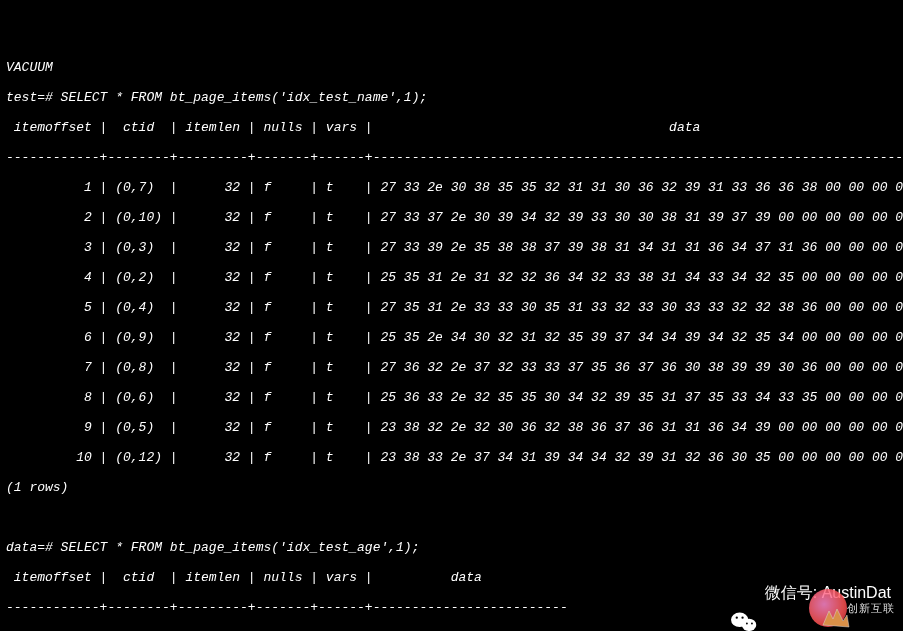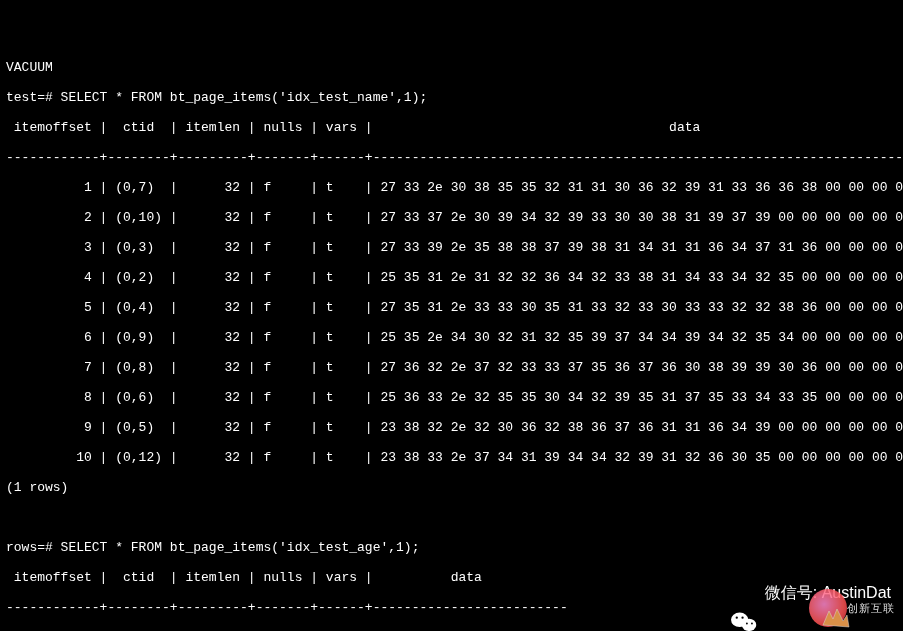--- a/index.html
+++ b/index.html
@@ -9,21 +9,21 @@
       font-family: Consolas, 'Courier New', monospace;
       font-size: 13px;
       line-height: 15px;
       white-space: pre;
       padding: 0 6px;
       width: 903px;
       height: 631px;
       overflow: hidden;
       position: relative;
     }
-    .term { display: block; }
+    .term { display: block; font-style: italic; }
     .watermark-group {
       position: absolute;
       right: 12px;
       bottom: 28px;
       display: flex;
       align-items: center;
       gap: 8px;
     }
     .wechat-icon {
       width: 26px; height: 22px; position: relative;
@@ -62,21 +62,21 @@
 <span class="term">          3 | (0,3)  |      32 | f     | t    | 27 33 39 2e 35 38 38 37 39 38 31 34 31 31 36 34 37 31 36 00 00 00 00 00</span>
 <span class="term">          4 | (0,2)  |      32 | f     | t    | 25 35 31 2e 31 32 32 36 34 32 33 38 31 34 33 34 32 35 00 00 00 00 00 00</span>
 <span class="term">          5 | (0,4)  |      32 | f     | t    | 27 35 31 2e 33 33 30 35 31 33 32 33 30 33 33 32 32 38 36 00 00 00 00 00</span>
 <span class="term">          6 | (0,9)  |      32 | f     | t    | 25 35 2e 34 30 32 31 32 35 39 37 34 34 39 34 32 35 34 00 00 00 00 00 00</span>
 <span class="term">          7 | (0,8)  |      32 | f     | t    | 27 36 32 2e 37 32 33 33 37 35 36 37 36 30 38 39 39 30 36 00 00 00 00 00</span>
 <span class="term">          8 | (0,6)  |      32 | f     | t    | 25 36 33 2e 32 35 35 30 34 32 39 35 31 37 35 33 34 33 35 00 00 00 00 00</span>
 <span class="term">          9 | (0,5)  |      32 | f     | t    | 23 38 32 2e 32 30 36 32 38 36 37 36 31 31 36 34 39 00 00 00 00 00 00 00</span>
 <span class="term">         10 | (0,12) |      32 | f     | t    | 23 38 33 2e 37 34 31 39 34 34 32 39 31 32 36 30 35 00 00 00 00 00 00 00</span>
 <span class="term">(1 rows)</span>
 <span class="term"> </span>
-<span class="term">rows=# SELECT * FROM bt_page_items('idx_test_age',1);</span>
+<span class="term">data=# SELECT * FROM bt_page_items('idx_test_age',1);</span>
 <span class="term"> itemoffset |  ctid  | itemlen | nulls | vars |          data           </span>
 <span class="term">------------+--------+---------+-------+------+-------------------------</span>
 <span class="term">          1 | (0,4)  |      16 | f     | f    | 80 ce 44 9d 17 cd c0 3f</span>
 
 
 
 
 
 
 

